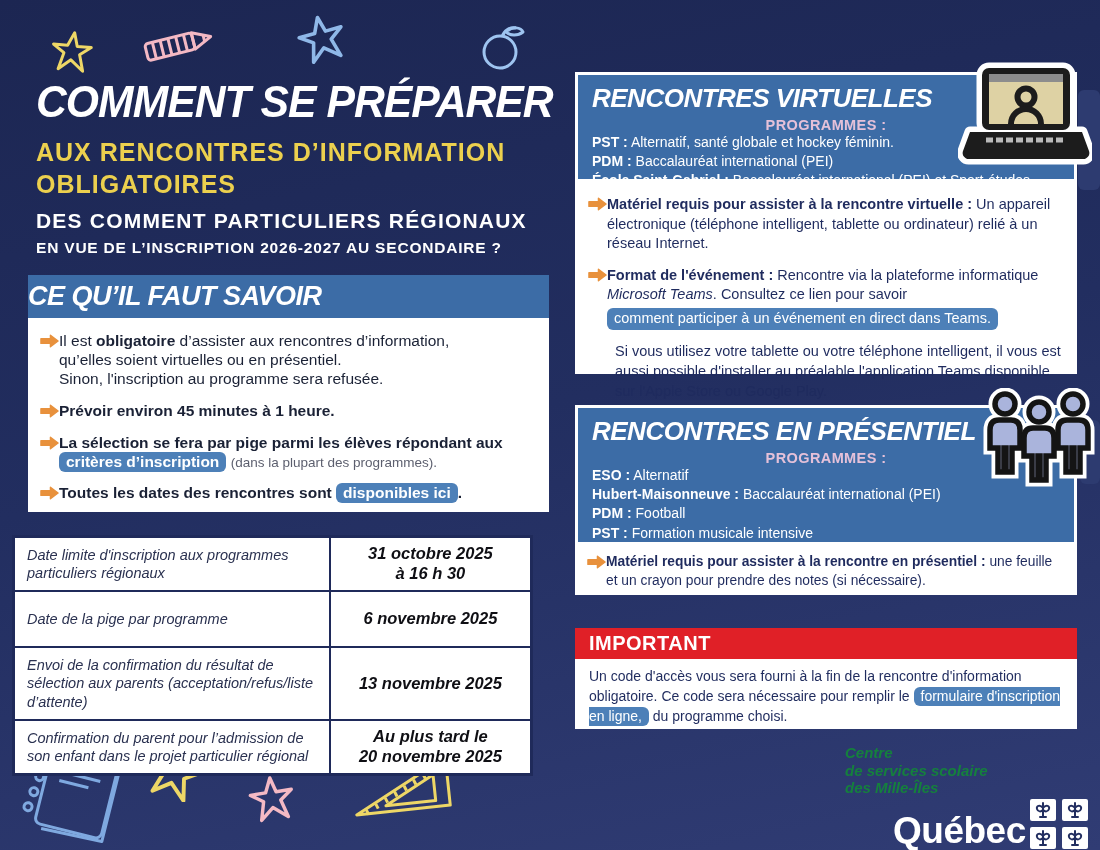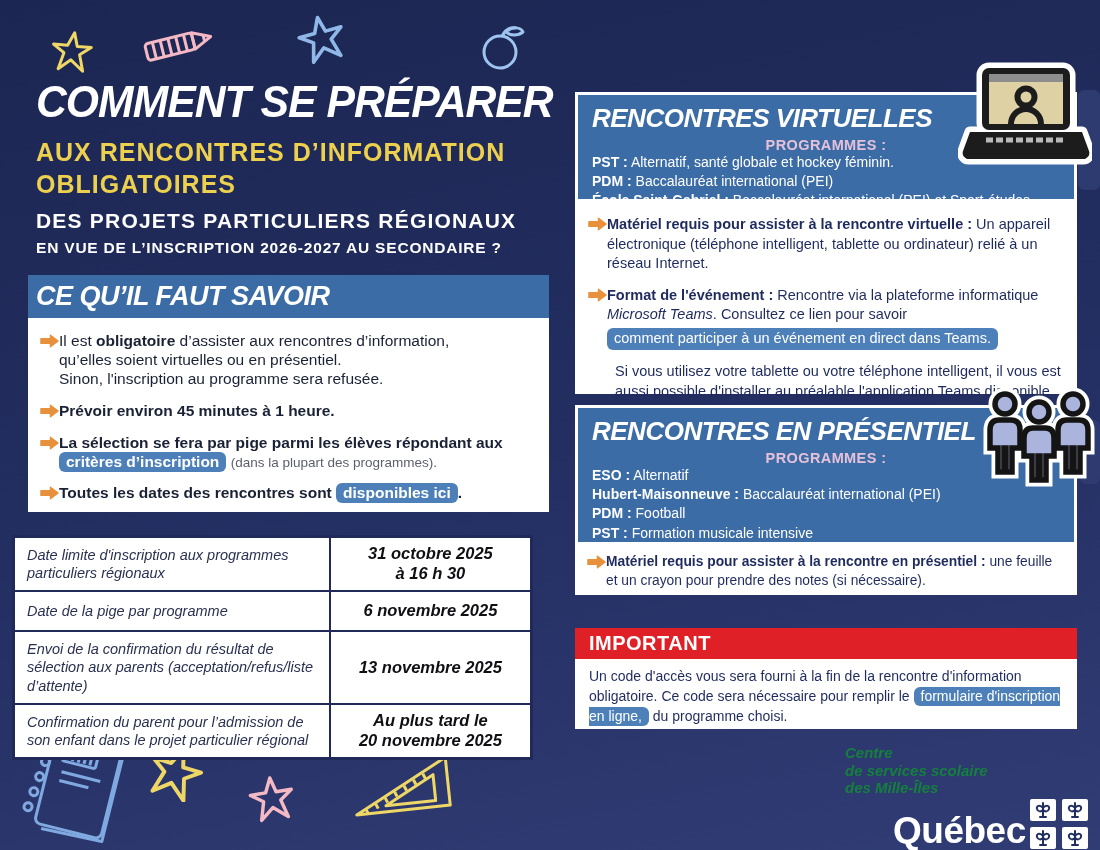--- a/index.html
+++ b/index.html
@@ -15,37 +15,37 @@
   
   .title-block { position:absolute; left:36px; top:80px; width:520px; z-index:2; }
   .main-title { font-size:44px; font-weight:700; font-style:italic; letter-spacing:-1px;
     color:#fff; line-height:1.0; white-space:nowrap; transform:scaleX(.97); transform-origin:left; }
   .sub-yellow { color:#ecd04e; font-size:25px; font-weight:700; letter-spacing:1px; line-height:1.28; margin-top:12px; }
   .sub-yellow2 { color:#ecd04e; font-size:25px; font-weight:700; letter-spacing:1px; line-height:1.28; }
   .sub-white { color:#fff; font-size:21px; font-weight:700; letter-spacing:1.2px; margin-top:9px; }
   .sub-small { color:#fff; font-size:15.5px; font-weight:700; letter-spacing:.8px; margin-top:6px; }
 
   .savoir-card { position:absolute; left:28px; top:275px; width:521px; z-index:2; }
-  .blue-bar { background:#3c6ca6; height:43px; display:flex; align-items:center; padding:0 8px; }
+  .blue-bar { background:#3c6ca6; height:43px; display:flex; align-items:center; padding:0 0; }
   .blue-bar h2 { font-size:27px; font-weight:700; font-style:italic; color:#fff; letter-spacing:-.5px; }
   .savoir-body { background:#fff; color:#1a2135; height:194px; padding:14px 0 10px 12px; }
   .bullet { display:flex; margin-bottom:13px; font-size:15.5px; line-height:1.22; }
   .arrow { flex:0 0 19px; margin-top:2px; }
   .b-bold { font-weight:700; }
   .hl { background:#4d80b8; color:#fff; padding:1px 7px 2px;border-radius:6px; }
   .hl.bold { font-weight:700; }
   .paren { color:#5c5f6e; font-size:13.5px; font-weight:400; }
 
   .dates-table { position:absolute; left:12px; top:535px; width:521px; z-index:2;
     border-collapse:collapse; background:#fff;font-style:italic; }
   .dates-table td { border:2px solid #1f2a5a; vertical-align:middle; }
   .dates-table { border:3px solid #1f2a5a; }
   .dt-label { width:318px; padding:8px 10px 8px 12px; font-size:14.5px; color:#2a3150; line-height:1.25; }
   .dt-value { width:203px; text-align:center; font-weight:700; font-size:16.5px; color:#0f0f14; line-height:1.2; }
-  .r1 { height:52px; } .r2 { height:40px; } .r3 { height:48px; } .r4 { height:49px; }
+  .r1 { height:52px; } .r2 { height:56px; } .r3 { height:48px; } .r4 { height:49px; }
 
   
   .rcard { position:absolute; left:575px; width:502px; z-index:2; }
   .rblue { background:#3c6ca6; border:3px solid #fff; padding:9px 14px 8px; }
   .rblue h2 { font-size:26px; font-weight:700; font-style:italic; color:#fff; letter-spacing:-.5px; line-height:1.1; }
   .prog-label { color:#e5c1d9; font-weight:700; font-size:14.5px; margin-top:4px; letter-spacing:.4px;text-align:center; }
   .prog-line { color:#fff; font-size:14px; line-height:1.38; }
   .prog-line .pn { font-weight:700; }
   .rwhite { background:#fff; color:#1f2b5e; padding:13px 15px 10px 13px; }
   .rwhite .bullet { font-size:14.5px; line-height:1.35; margin-bottom:12px; color:#1f2b5e; }
@@ -120,21 +120,21 @@
     <path d="M4 62 L98 14 L98 62 Z"></path>
     <path d="M34 56 L84 30 L84 56 Z"></path>
     <path d="M14 58 l2 5 M24 53 l2 5 M34 48 l2 5 M44 43 l2 5 M54 38 l2 5 M64 33 l2 5 M74 28 l2 5"></path>
   </g>
 </svg>
 
 <div class="title-block">
   <div class="main-title">COMMENT SE PRÉPARER</div>
   <div class="sub-yellow">AUX RENCONTRES D’INFORMATION</div>
   <div class="sub-yellow2">OBLIGATOIRES</div>
-  <div class="sub-white">DES PROJETS PARTICULIERS RÉGIONAUX</div>
+  <div class="sub-white">DES COMMENT PARTICULIERS RÉGIONAUX</div>
   <div class="sub-small">EN VUE DE L’INSCRIPTION 2026-2027 AU SECONDAIRE ?</div>
 </div>
 
 <div class="savoir-card">
   <div class="blue-bar">
     <h2>CE QU’IL FAUT SAVOIR</h2>
   </div>
   <div class="savoir-body">
     <div class="bullet">
       <svg class="arrow" width="19" height="14" viewBox="0 0 20 14">
@@ -197,21 +197,21 @@
   <tr class="r4">
     <td class="dt-label">Confirmation du parent pour l’admission de son enfant dans le projet particulier régional</td>
     <td class="dt-value">
       <div>Au plus tard le</div>
       <div>20 novembre 2025</div>
     </td>
   </tr>
 </tbody>
   </table>
 
-<div class="rcard" style="top:92px;">
+<div class="rcard" style="top:72px;">
   <div class="rblue v-blue">
     <h2>RENCONTRES VIRTUELLES</h2>
     <div class="prog-label">PROGRAMMES :</div>
     <div class="prog-line"><span class="pn">PST :</span> <span>Alternatif, santé globale et hockey féminin.</span></div>
     <div class="prog-line"><span class="pn">PDM :</span> <span>Baccalauréat international (PEI)</span></div>
     <div class="prog-line"><span class="pn">École Saint-Gabriel :</span> <span>Baccalauréat international (PEI) et Sport-études</span></div>
   </div>
   <div class="rwhite v-white">
     <div class="bullet">
       <svg class="arrow" width="19" height="14" viewBox="0 0 20 14">

